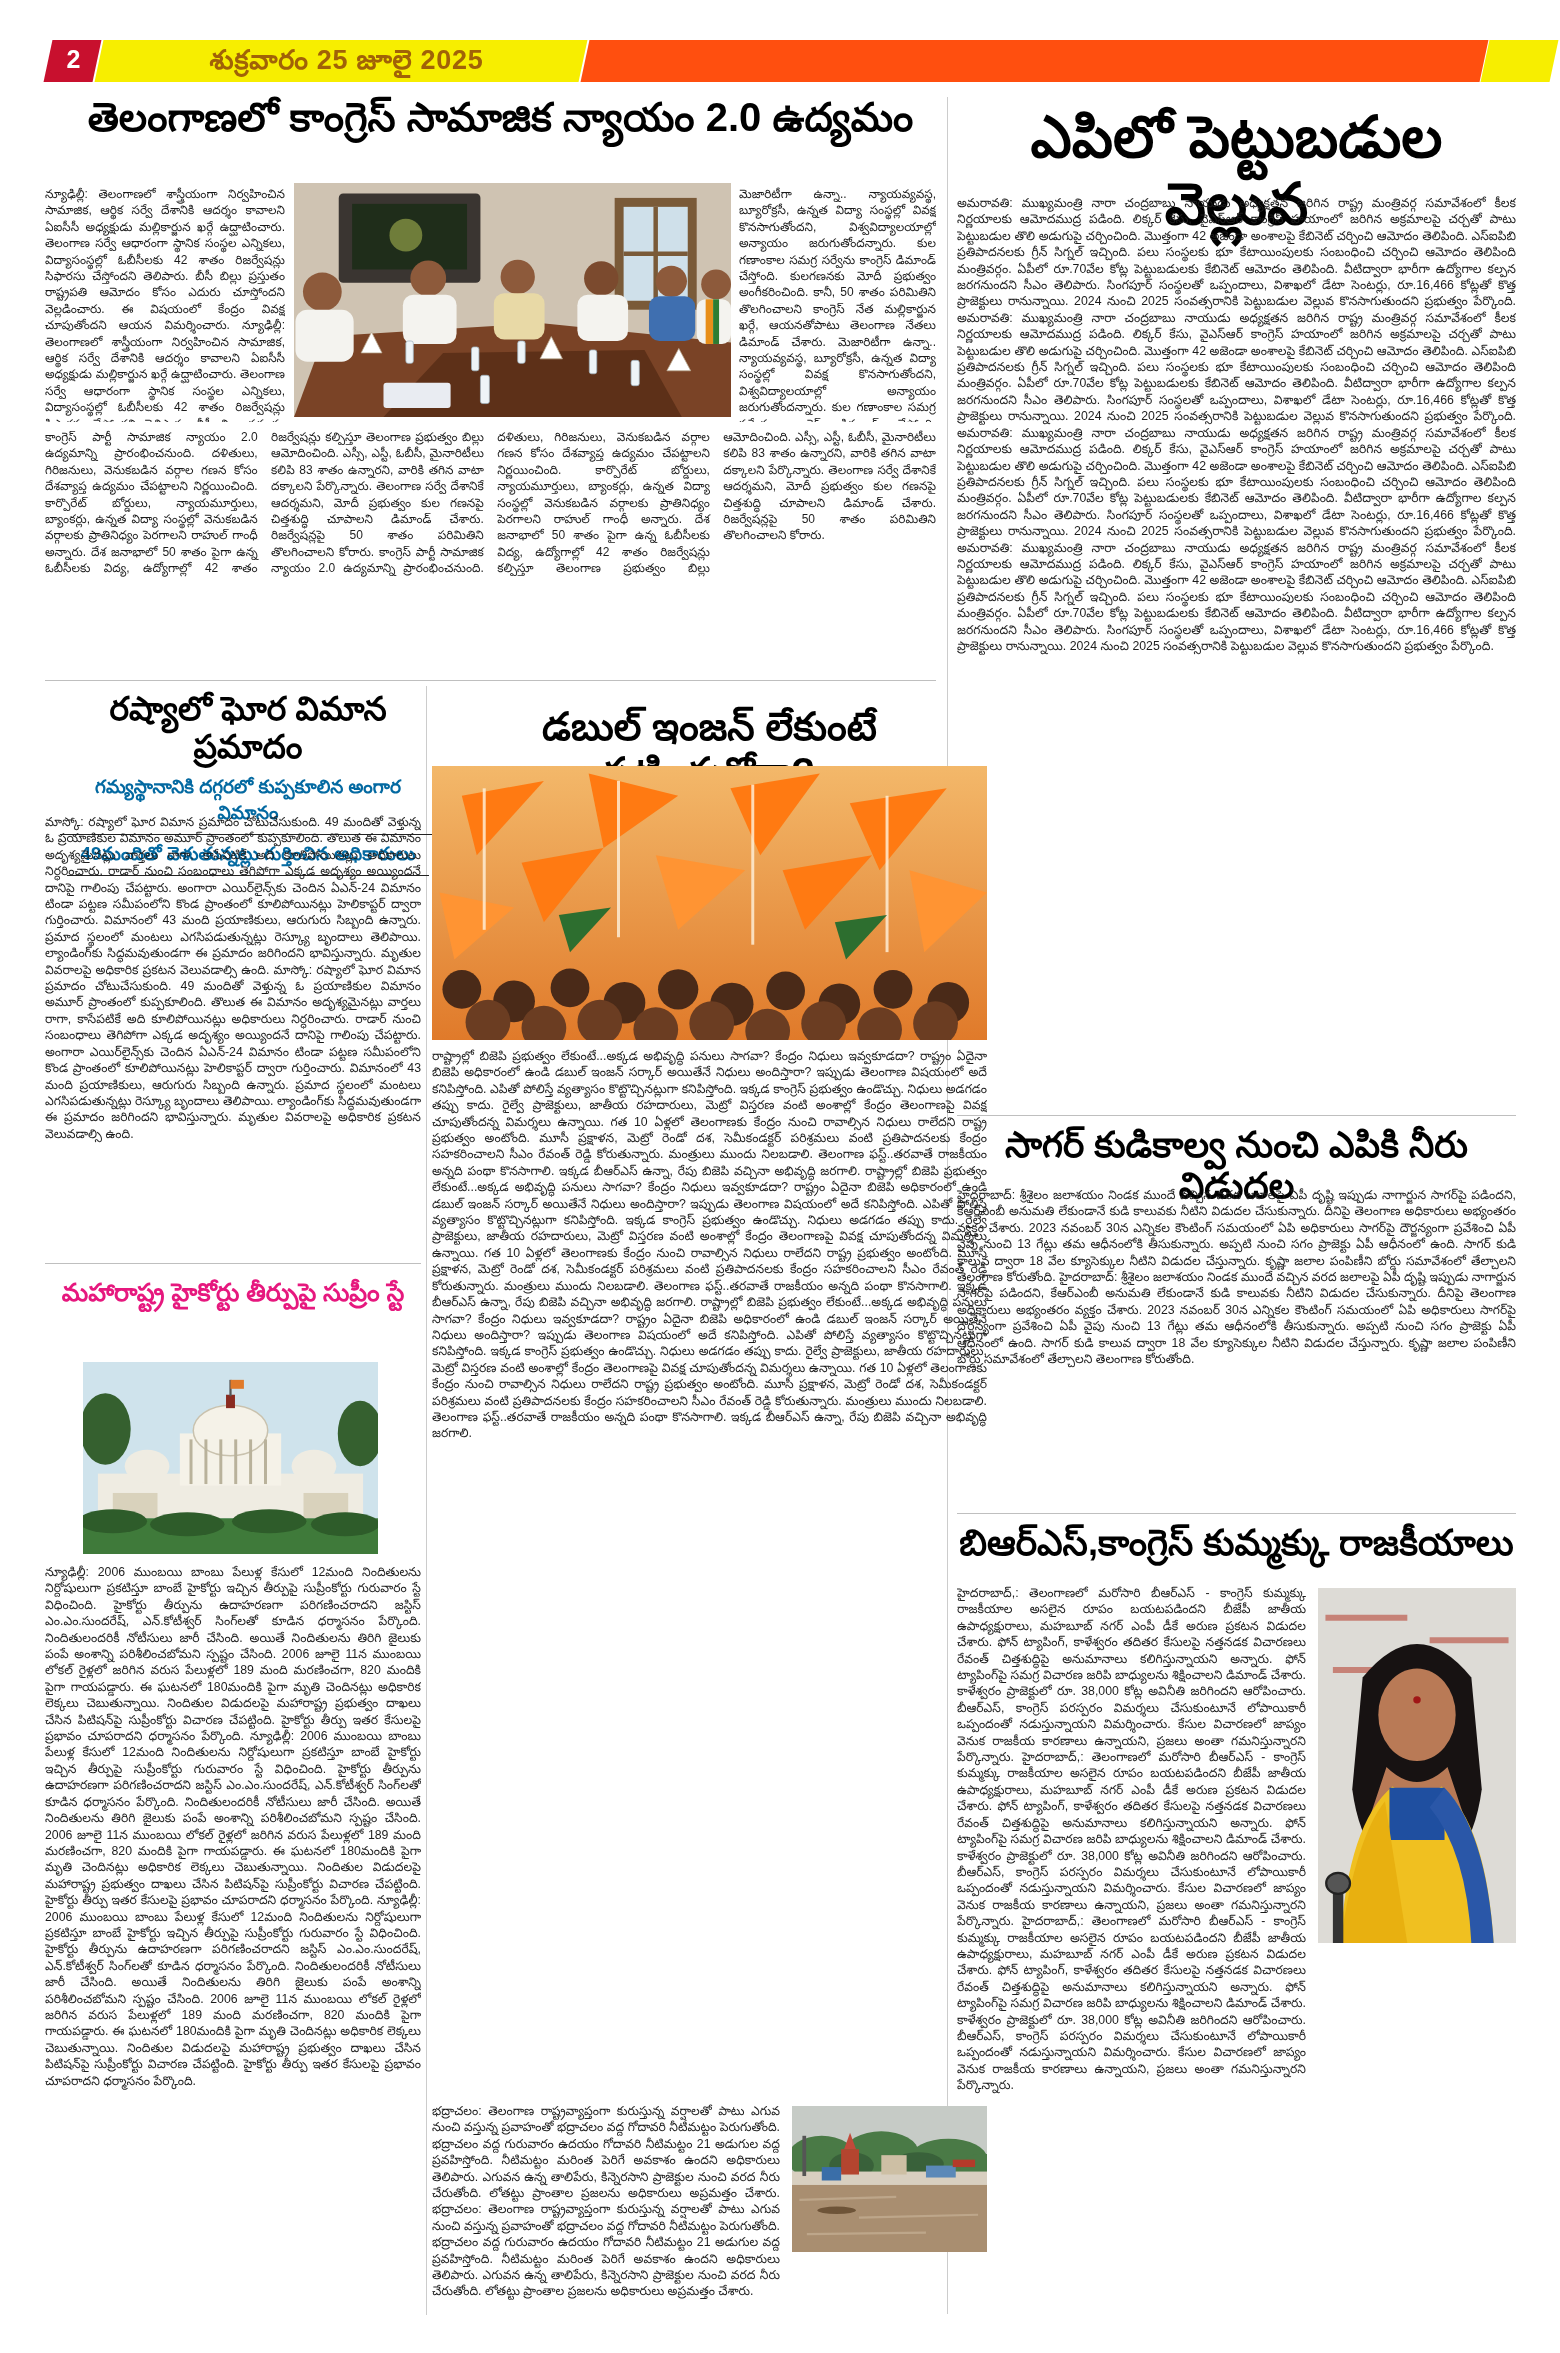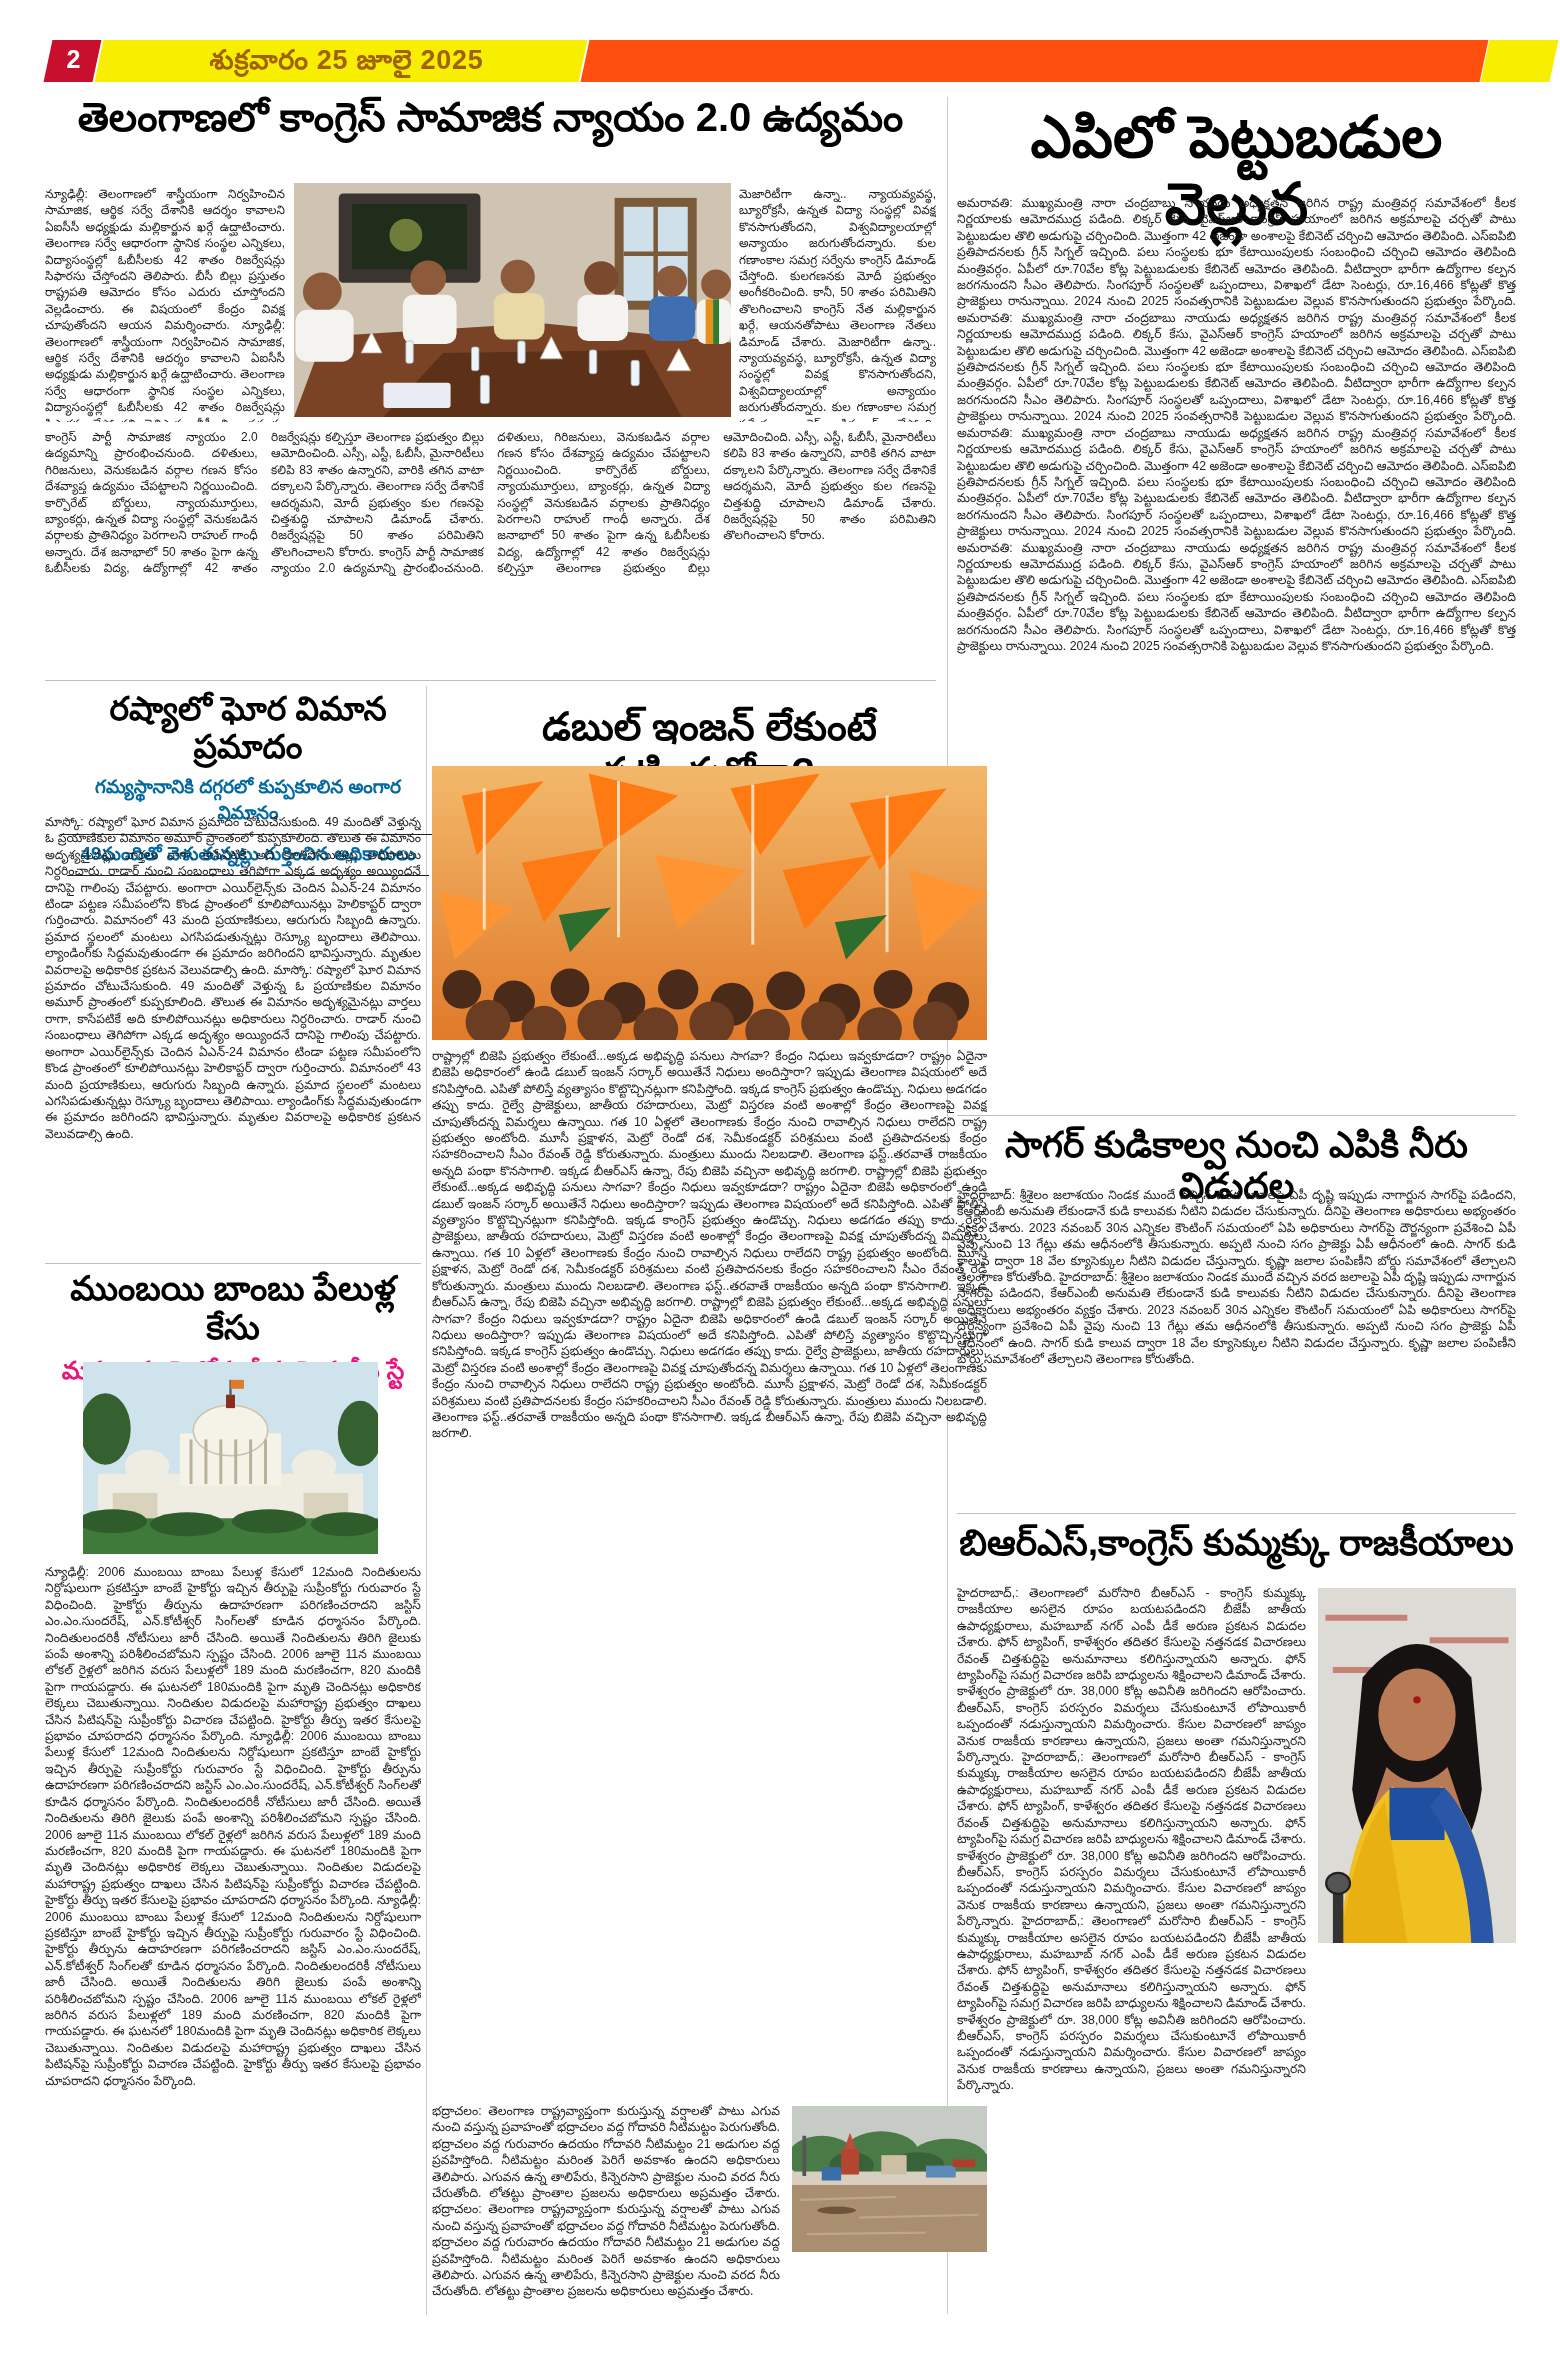--- a/index.html
+++ b/index.html
@@ -39,21 +39,21 @@
     <div class="seg seg-yellow"></div>
     <div class="seg seg-orange"></div>
     <div class="seg seg-yellow2"></div>
     <div class="page-num">2</div>
     <div class="date-text">శుక్రవారం 25 జూలై 2025</div>
   </div>
 
   <div class="rule-v" style="left:947px;top:97px;height:2217px;"></div>
   <div class="rule-v" style="left:426px;top:686px;height:1629px;"></div>
 
-  <div class="article" style="left:45px;top:94px;width:891px;">
+  <div class="article" style="left:55px;top:94px;width:891px;">
     <div class="headline" style="font-size:40px;">తెలంగాణలో కాంగ్రెస్ సామాజిక న్యాయం 2.0 ఉద్యమం</div>
   </div>
   <div class="article body-text" style="left:45px;top:186px;width:240px;height:236px;font-size:12px;">న్యూఢిల్లీ: తెలంగాణలో శాస్త్రీయంగా నిర్వహించిన సామాజిక, ఆర్థిక సర్వే దేశానికి ఆదర్శం కావాలని ఏఐసీసీ అధ్యక్షుడు మల్లికార్జున ఖర్గే ఉద్ఘాటించారు. తెలంగాణ సర్వే ఆధారంగా స్థానిక సంస్థల ఎన్నికలు, విద్యాసంస్థల్లో ఓబీసీలకు 42 శాతం రిజర్వేషన్లు సిఫారసు చేస్తోందని తెలిపారు. బీసీ బిల్లు ప్రస్తుతం రాష్ట్రపతి ఆమోదం కోసం ఎదురు చూస్తోందని వెల్లడించారు. ఈ విషయంలో కేంద్రం వివక్ష చూపుతోందని ఆయన విమర్శించారు. న్యూఢిల్లీ: తెలంగాణలో శాస్త్రీయంగా నిర్వహించిన సామాజిక, ఆర్థిక సర్వే దేశానికి ఆదర్శం కావాలని ఏఐసీసీ అధ్యక్షుడు మల్లికార్జున ఖర్గే ఉద్ఘాటించారు. తెలంగాణ సర్వే ఆధారంగా స్థానిక సంస్థల ఎన్నికలు, విద్యాసంస్థల్లో ఓబీసీలకు 42 శాతం రిజర్వేషన్లు సిఫారసు చేస్తోందని తెలిపారు. బీసీ బిల్లు ప్రస్తుతం రాష్ట్రపతి ఆమోదం కోసం ఎదురు చూస్తోందని వెల్లడించారు. ఈ విషయంలో కేంద్రం వివక్ష చూపుతోందని ఆయన విమర్శించారు.</div>
   <figure class="article" style="left:294px;top:183px;width:437px;height:234px;">
     <svg viewBox="0 0 586 314" preserveAspectRatio="none">
       <rect width="586" height="314" fill="#cfc3b2"></rect>
       <rect x="60" y="14" width="190" height="120" rx="6" fill="#3a3531"></rect>
       <rect x="78" y="28" width="154" height="88" fill="#1f2d1a"></rect>
       <circle cx="150" cy="70" r="22" fill="#6f7d3a"></circle>
       <rect x="430" y="20" width="110" height="150" fill="#7a5a38"></rect>
@@ -172,21 +172,20 @@
           <circle cx="450" cy="356" r="30"></circle>
         <circle cx="525" cy="346" r="30"></circle>
           <circle cx="600" cy="354" r="30"></circle>
           <circle cx="675" cy="346" r="30"></circle>
       </g>
     </svg>
   </figure>
   <div class="article body-text" style="left:432px;top:1048px;width:555px;height:927px;">రాష్ట్రాల్లో బిజెపి ప్రభుత్వం లేకుంటే...అక్కడ అభివృద్ధి పనులు సాగవా? కేంద్రం నిధులు ఇవ్వకూడదా? రాష్ట్రం ఏదైనా బిజెపి అధికారంలో ఉండి డబుల్ ఇంజన్ సర్కార్ అయితేనే నిధులు అందిస్తారా? ఇప్పుడు తెలంగాణ విషయంలో అదే కనిపిస్తోంది. ఎపితో పోలిస్తే వ్యత్యాసం కొట్టొచ్చినట్లుగా కనిపిస్తోంది. ఇక్కడ కాంగ్రెస్ ప్రభుత్వం ఉండొచ్చు. నిధులు అడగడం తప్పు కాదు. రైల్వే ప్రాజెక్టులు, జాతీయ రహదారులు, మెట్రో విస్తరణ వంటి అంశాల్లో కేంద్రం తెలంగాణపై వివక్ష చూపుతోందన్న విమర్శలు ఉన్నాయి. గత 10 ఏళ్లలో తెలంగాణకు కేంద్రం నుంచి రావాల్సిన నిధులు రాలేదని రాష్ట్ర ప్రభుత్వం అంటోంది. మూసీ ప్రక్షాళన, మెట్రో రెండో దశ, సెమీకండక్టర్ పరిశ్రమలు వంటి ప్రతిపాదనలకు కేంద్రం సహకరించాలని సీఎం రేవంత్ రెడ్డి కోరుతున్నారు. మంత్రులు ముందు నిలబడాలి. తెలంగాణ ఫస్ట్..తరవాతే రాజకీయం అన్నది పంథా కొనసాగాలి. ఇక్కడ బీఆర్ఎస్ ఉన్నా, రేపు బిజెపి వచ్చినా అభివృద్ధి జరగాలి. రాష్ట్రాల్లో బిజెపి ప్రభుత్వం లేకుంటే...అక్కడ అభివృద్ధి పనులు సాగవా? కేంద్రం నిధులు ఇవ్వకూడదా? రాష్ట్రం ఏదైనా బిజెపి అధికారంలో ఉండి డబుల్ ఇంజన్ సర్కార్ అయితేనే నిధులు అందిస్తారా? ఇప్పుడు తెలంగాణ విషయంలో అదే కనిపిస్తోంది. ఎపితో పోలిస్తే వ్యత్యాసం కొట్టొచ్చినట్లుగా కనిపిస్తోంది. ఇక్కడ కాంగ్రెస్ ప్రభుత్వం ఉండొచ్చు. నిధులు అడగడం తప్పు కాదు. రైల్వే ప్రాజెక్టులు, జాతీయ రహదారులు, మెట్రో విస్తరణ వంటి అంశాల్లో కేంద్రం తెలంగాణపై వివక్ష చూపుతోందన్న విమర్శలు ఉన్నాయి. గత 10 ఏళ్లలో తెలంగాణకు కేంద్రం నుంచి రావాల్సిన నిధులు రాలేదని రాష్ట్ర ప్రభుత్వం అంటోంది. మూసీ ప్రక్షాళన, మెట్రో రెండో దశ, సెమీకండక్టర్ పరిశ్రమలు వంటి ప్రతిపాదనలకు కేంద్రం సహకరించాలని సీఎం రేవంత్ రెడ్డి కోరుతున్నారు. మంత్రులు ముందు నిలబడాలి. తెలంగాణ ఫస్ట్..తరవాతే రాజకీయం అన్నది పంథా కొనసాగాలి. ఇక్కడ బీఆర్ఎస్ ఉన్నా, రేపు బిజెపి వచ్చినా అభివృద్ధి జరగాలి. రాష్ట్రాల్లో బిజెపి ప్రభుత్వం లేకుంటే...అక్కడ అభివృద్ధి పనులు సాగవా? కేంద్రం నిధులు ఇవ్వకూడదా? రాష్ట్రం ఏదైనా బిజెపి అధికారంలో ఉండి డబుల్ ఇంజన్ సర్కార్ అయితేనే నిధులు అందిస్తారా? ఇప్పుడు తెలంగాణ విషయంలో అదే కనిపిస్తోంది. ఎపితో పోలిస్తే వ్యత్యాసం కొట్టొచ్చినట్లుగా కనిపిస్తోంది. ఇక్కడ కాంగ్రెస్ ప్రభుత్వం ఉండొచ్చు. నిధులు అడగడం తప్పు కాదు. రైల్వే ప్రాజెక్టులు, జాతీయ రహదారులు, మెట్రో విస్తరణ వంటి అంశాల్లో కేంద్రం తెలంగాణపై వివక్ష చూపుతోందన్న విమర్శలు ఉన్నాయి. గత 10 ఏళ్లలో తెలంగాణకు కేంద్రం నుంచి రావాల్సిన నిధులు రాలేదని రాష్ట్ర ప్రభుత్వం అంటోంది. మూసీ ప్రక్షాళన, మెట్రో రెండో దశ, సెమీకండక్టర్ పరిశ్రమలు వంటి ప్రతిపాదనలకు కేంద్రం సహకరించాలని సీఎం రేవంత్ రెడ్డి కోరుతున్నారు. మంత్రులు ముందు నిలబడాలి. తెలంగాణ ఫస్ట్..తరవాతే రాజకీయం అన్నది పంథా కొనసాగాలి. ఇక్కడ బీఆర్ఎస్ ఉన్నా, రేపు బిజెపి వచ్చినా అభివృద్ధి జరగాలి.</div>
 
   <div class="article" style="left:45px;top:1269px;width:376px;">
-    <div class="headline" style="font-size:34px;">ముంబయి బాంబు పేలుళ్ల కేసు</div>
     <div class="subhead pink" style="font-size:25px;margin-top:9px;">మహారాష్ట్ర హైకోర్టు తీర్పుపై సుప్రీం స్టే</div>
   </div>
   <figure class="article" style="left:83px;top:1362px;width:295px;height:192px;">
     <svg viewBox="0 0 396 258" preserveAspectRatio="none">
       <rect width="396" height="258" fill="#cfe3ec"></rect>
       <rect x="20" y="150" width="356" height="60" fill="#efece2"></rect>
       <rect x="130" y="96" width="136" height="70" fill="#f5f2e8"></rect>
       <ellipse cx="198" cy="92" rx="50" ry="34" fill="#f5f2e8" stroke="#c9c2ae" stroke-width="2"></ellipse>
       <rect x="192" y="44" width="12" height="18" fill="#8a2b20"></rect>
       <line x1="198" y1="24" x2="198" y2="46" stroke="#555" stroke-width="3"></line>

